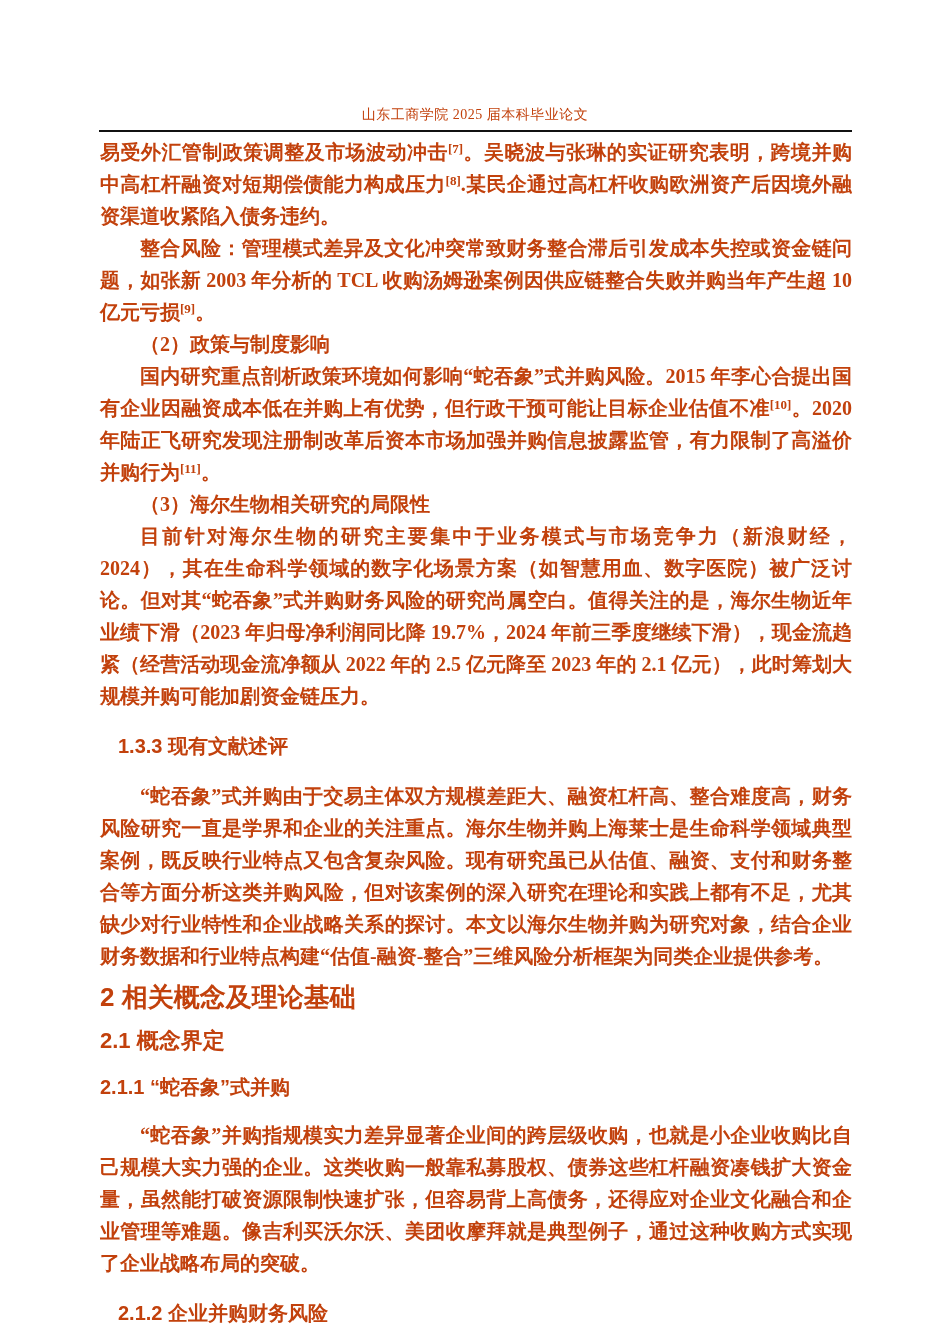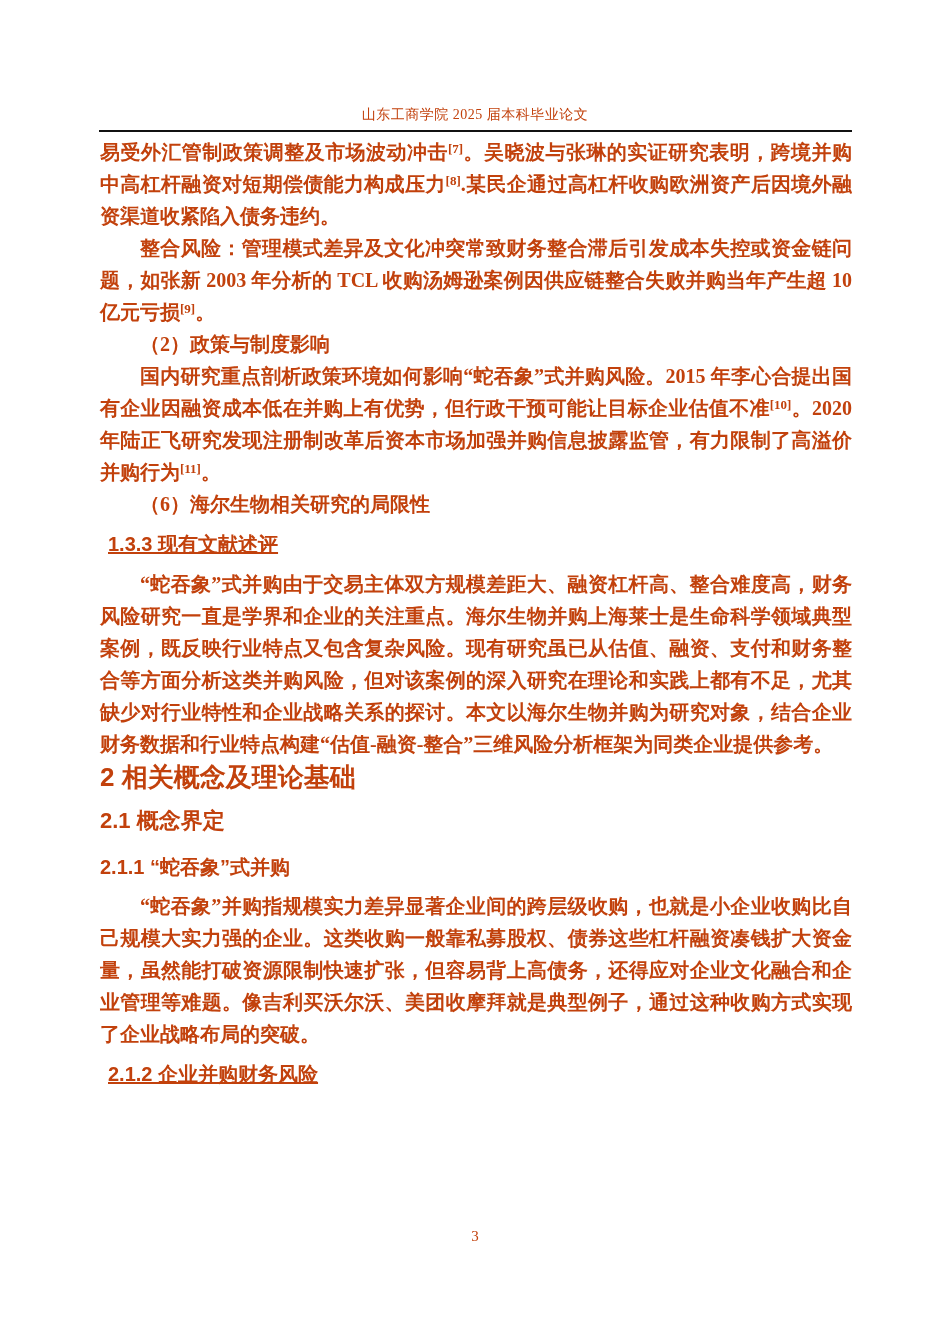--- a/index.html
+++ b/index.html
@@ -63,37 +63,36 @@
   .content .h3,
   .content .h3-flow {
     font-family: "Liberation Sans", "DejaVu Sans", sans-serif;
     font-weight: bold;
     text-align: left;
     text-indent: 0;
   }
   .content .h1 {
     font-size: 26px;
     line-height: 34px;
-    margin: 0 0 0 0;
+    margin: 8px 0 0 0;
   }
   .content .h2 {
     font-size: 22px;
     line-height: 30px;
     margin: 12px 0 8px 0;
   }
   .content .h3 {
     font-size: 20px;
     line-height: 30px;
-    margin: 16px 0 8px 0;
+    margin: 16px 0 17px 0;
   }
   .content .h3-flow {
     font-size: 20px;
     line-height: 32px;
-    margin: 8px;
-    text-decoration: underline;
+    margin: 18px;
   }
   sup.cite {
     font-size: 13px;
     line-height: 0;
     vertical-align: 6px;
     letter-spacing: 0;
   }
   .page-number {
     position: absolute;
     top: 1227px;
@@ -108,21 +107,22 @@
 <body>
 
 <div class="page">
   <div class="running-header">山东工商学院 2025 届本科毕业论文</div>
   <div class="header-rule"></div>
   <div class="content">
       <p class="p-cont">易受外汇管制政策调整及市场波动冲击<sup class="cite">[7]</sup>。吴晓波与张琳的实证研究表明，跨境并购中高杠杆融资对短期偿债能力构成压力<sup class="cite">[8]</sup>.某民企通过高杠杆收购欧洲资产后因境外融资渠道收紧陷入债务违约。</p>
       <p class="p">整合风险：管理模式差异及文化冲突常致财务整合滞后引发成本失控或资金链问题，如张新 2003 年分析的 TCL 收购汤姆逊案例因供应链整合失败并购当年产生超 10 亿元亏损<sup class="cite">[9]</sup>。</p>
       <p class="p">（2）政策与制度影响</p>
       <p class="p">国内研究重点剖析政策环境如何影响“蛇吞象”式并购风险。2015 年李心合提出国有企业因融资成本低在并购上有优势，但行政干预可能让目标企业估值不准<sup class="cite">[10]</sup>。2020 年陆正飞研究发现注册制改革后资本市场加强并购信息披露监管，有力限制了高溢价并购行为<sup class="cite">[11]</sup>。</p>
-      <p class="p">（6）海尔生物相关研究的局限性</p>
+      <p class="p">（3）海尔生物相关研究的局限性</p>
+      <p class="p">目前针对海尔生物的研究主要集中于业务模式与市场竞争力（新浪财经，2024），其在生命科学领域的数字化场景方案（如智慧用血、数字医院）被广泛讨论。但对其“蛇吞象”式并购财务风险的研究尚属空白。值得关注的是，海尔生物近年业绩下滑（2023 年归母净利润同比降 19.7%，2024 年前三季度继续下滑），现金流趋紧（经营活动现金流净额从 2022 年的 2.5 亿元降至 2023 年的 2.1 亿元），此时筹划大规模并购可能加剧资金链压力。</p>
       <h4 class="h3-flow">1.3.3 现有文献述评</h4>
       <p class="p">“蛇吞象”式并购由于交易主体双方规模差距大、融资杠杆高、整合难度高，财务风险研究一直是学界和企业的关注重点。海尔生物并购上海莱士是生命科学领域典型案例，既反映行业特点又包含复杂风险。现有研究虽已从估值、融资、支付和财务整合等方面分析这类并购风险，但对该案例的深入研究在理论和实践上都有不足，尤其缺少对行业特性和企业战略关系的探讨。本文以海尔生物并购为研究对象，结合企业财务数据和行业特点构建“估值-融资-整合”三维风险分析框架为同类企业提供参考。</p>
       <h2 class="h1">2 相关概念及理论基础</h2>
       <h3 class="h2">2.1 概念界定</h3>
       <h4 class="h3">2.1.1 “蛇吞象”式并购</h4>
       <p class="p">“蛇吞象”并购指规模实力差异显著企业间的跨层级收购，也就是小企业收购比自己规模大实力强的企业。这类收购一般靠私募股权、债券这些杠杆融资凑钱扩大资金量，虽然能打破资源限制快速扩张，但容易背上高债务，还得应对企业文化融合和企业管理等难题。像吉利买沃尔沃、美团收摩拜就是典型例子，通过这种收购方式实现了企业战略布局的突破。</p>
       <h4 class="h3-flow">2.1.2 企业并购财务风险</h4>
     </div>
   <div class="page-number">3</div>
 </div>

